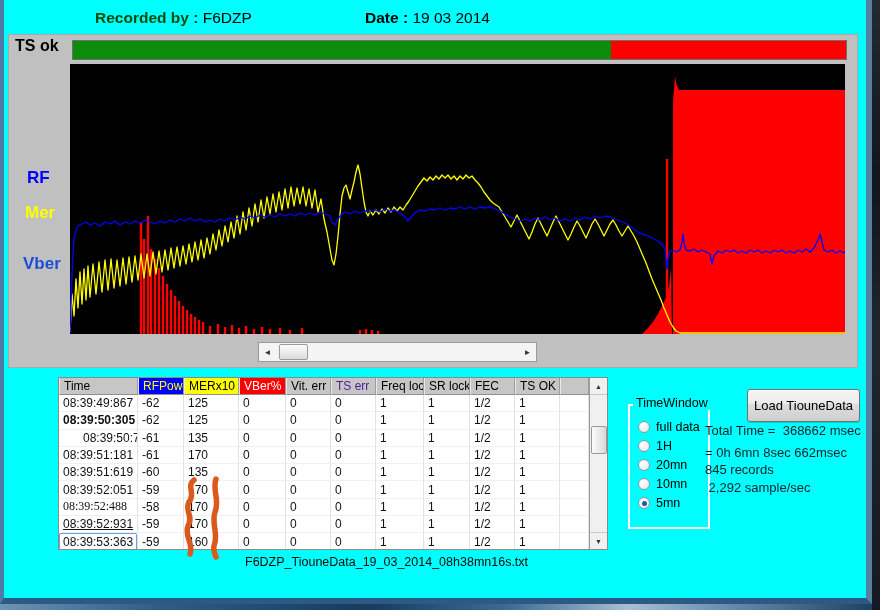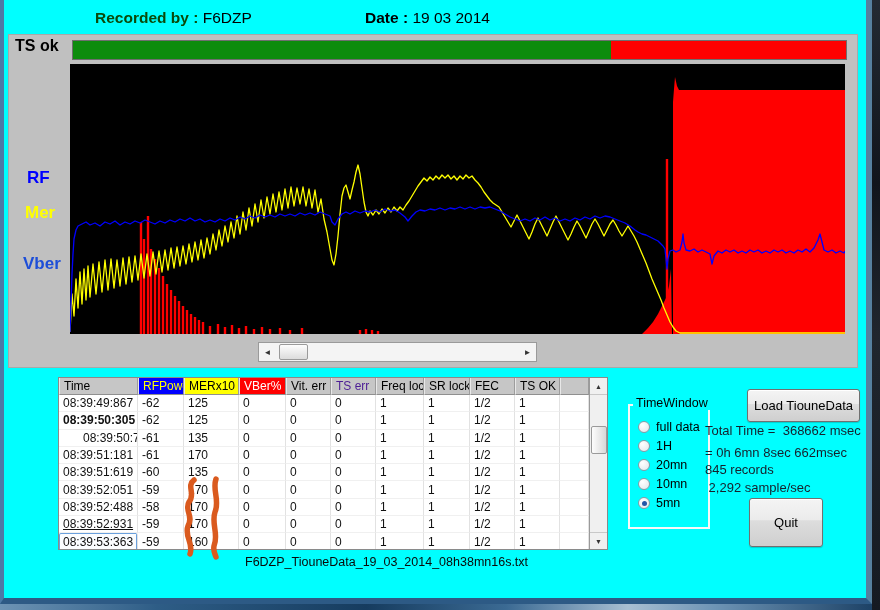--- a/index.html
+++ b/index.html
@@ -246,21 +246,21 @@
               <div class="tcell" style="flex: 0 0 47px;">0</div>
               <div class="tcell" style="flex: 0 0 45px;">0</div>
               <div class="tcell" style="flex: 0 0 45px;">0</div>
               <div class="tcell" style="flex: 0 0 48px;">1</div>
               <div class="tcell" style="flex: 0 0 46px;">1</div>
               <div class="tcell" style="flex: 0 0 45px;">1/2</div>
               <div class="tcell" style="flex: 0 0 45px;">1</div>
               <div class="tcell" style="flex: 1 1 0%;"></div>
             </div>
             <div class="trow ">
-              <div class="tcell" style="flex: 0 0 79px;">08:39:52:488</div>
+              <div class="tcell" style="flex: 0 0 79px; font-family: Liberation Serif, serif;">08:39:52:488</div>
               <div class="tcell" style="flex: 0 0 46px;">-58</div>
               <div class="tcell" style="flex: 0 0 55px;">170</div>
               <div class="tcell" style="flex: 0 0 47px;">0</div>
               <div class="tcell" style="flex: 0 0 45px;">0</div>
               <div class="tcell" style="flex: 0 0 45px;">0</div>
               <div class="tcell" style="flex: 0 0 48px;">1</div>
               <div class="tcell" style="flex: 0 0 46px;">1</div>
               <div class="tcell" style="flex: 0 0 45px;">1/2</div>
               <div class="tcell" style="flex: 0 0 45px;">1</div>
               <div class="tcell" style="flex: 1 1 0%;"></div>
@@ -328,20 +328,19 @@
         </div>
       <div class="grouplabel">TimeWindow</div>
 
       <div class="btn load">Load TiouneData</div>
 
       <div class="stat" style="top:423px;">Total Time =  368662 msec</div>
       <div class="stat" style="top:445px;">= 0h 6mn 8sec 662msec</div>
       <div class="stat" style="top:462px;">845 records</div>
       <div class="stat" style="top:480px;"> 2,292 sample/sec</div>
 
-      <div class="btn quit">Quit</div>
 
       <div class="fname">F6DZP_TiouneData_19_03_2014_08h38mn16s.txt</div>
     </div>
   </div>
   <div class="deskright"></div>
   <div class="taskstrip"></div>
 </div>
 
 </body></html>

